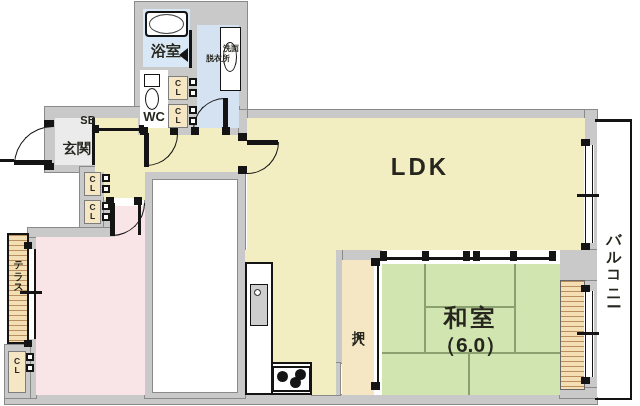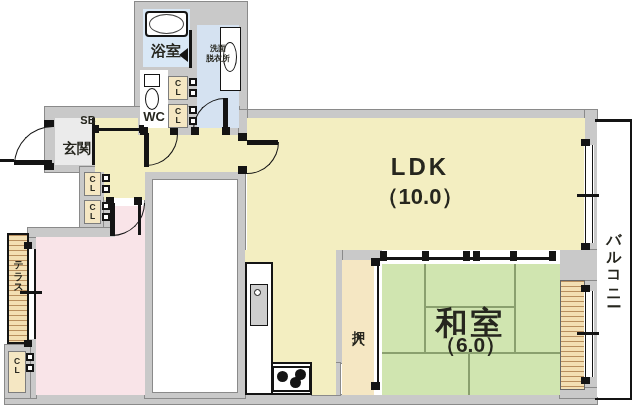--- a/index.html
+++ b/index.html
@@ -205,26 +205,25 @@
   <div class="clbox" style="left:8px;top:351px;width:18px;height:42px;padding-top:5px;">
     <span>C</span><br>
     <span>L</span>
   </div>
   <div class="fold" style="left:26px;top:353px;">
       <span></span>
       <span></span>
     </div>
 
   <div class="lbl" style="left:140px;top:42px;width:52px;font-size:15px;">浴室</div>
-  <div class="lbl" style="left:197px;top:43px;width:42px;font-size:8px;">洗面</div>
+  <div class="lbl" style="left:197px;top:43px;width:42px;font-size:8px;text-align:right;">洗面</div>
   <div class="lbl" style="left:197px;top:53px;width:42px;font-size:8px;">脱衣所</div>
   <div class="lbl" style="left:140px;top:109px;width:28px;font-size:13px;">WC</div>
   <div class="lbl" style="left:58px;top:140px;width:38px;font-size:14px;">玄関</div>
   <div class="lbl" style="left:76px;top:114px;width:24px;font-size:11px;">SB</div>
   <div class="lbl" style="left:350px;top:153px;width:140px;font-size:24px;letter-spacing:3px;">LDK</div>
-  <div class="lbl" style="left:350px;top:182px;width:140px;font-size:22px;">（10.0）</div>
-  <div class="lbl" style="left:428px;top:302px;width:85px;font-size:32px;letter-spacing:3px;">和室</div>
+  <div class="lbl" style="left:428px;top:302px;width:85px;font-size:24px;letter-spacing:3px;">和室</div>
   <div class="lbl" style="left:424px;top:331px;width:93px;font-size:21px;">（6.0）</div>
   <div class="lbl vtext" style="left:349px;top:296px;height:50px;font-size:13px;">押入</div>
   <div class="lbl vtext" style="left:11px;top:243px;height:56px;font-size:10px;">テラス</div>
   <div class="lbl vtext" style="left:604px;top:200px;height:122px;font-size:15px;letter-spacing:2px;">バルコニー</div>
 
 </div>
 
 </body></html>

